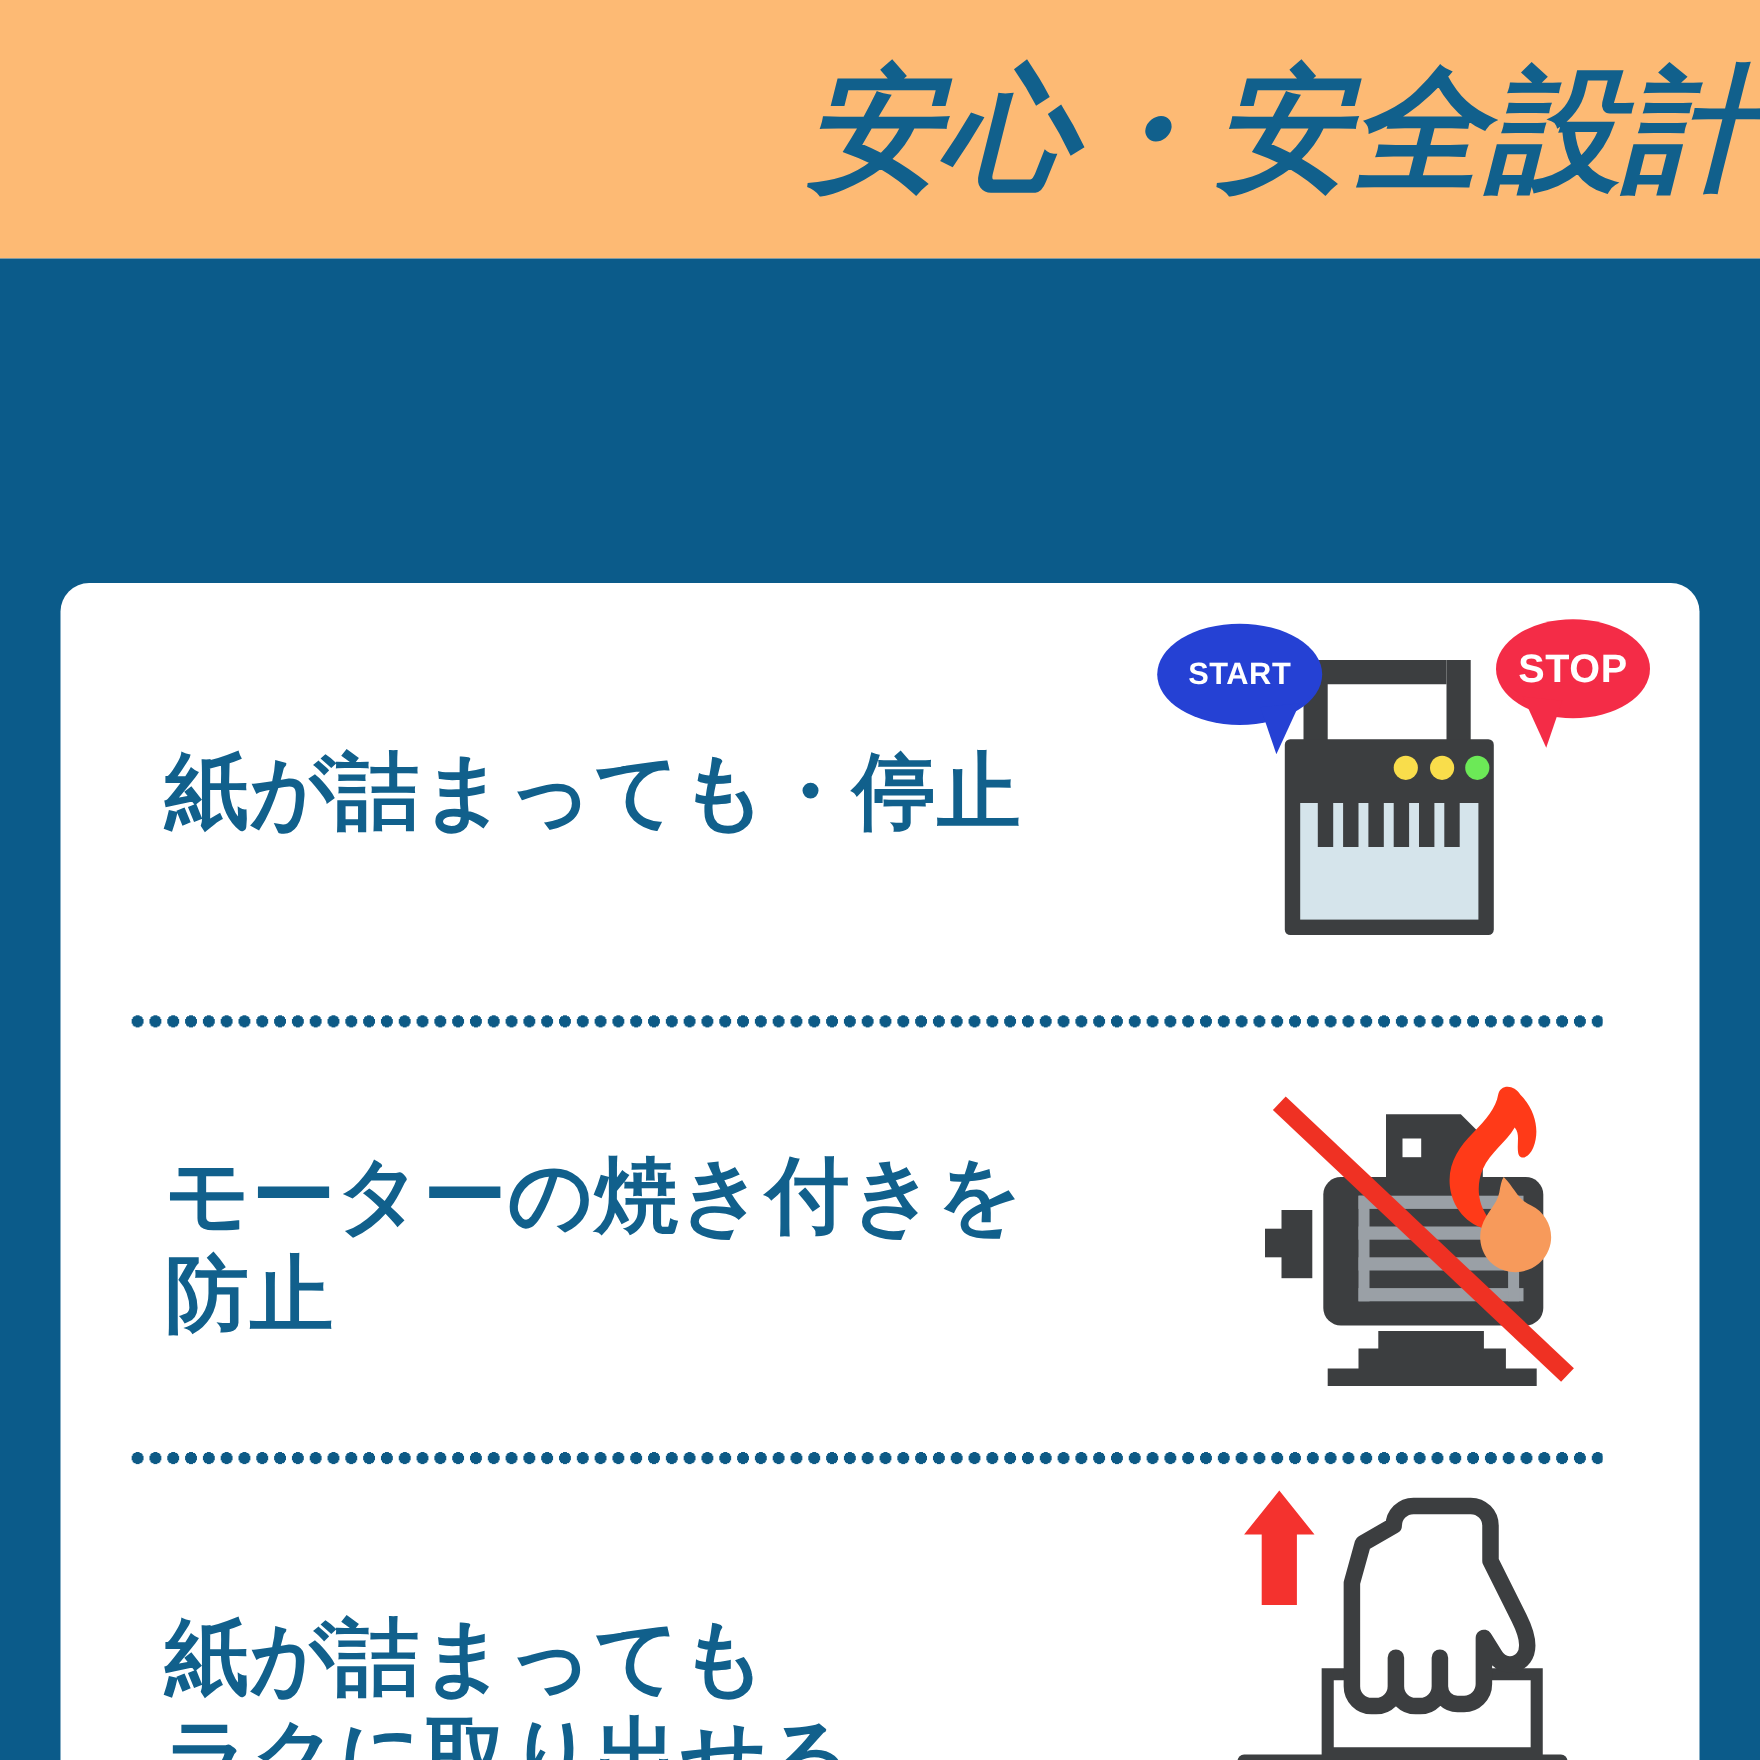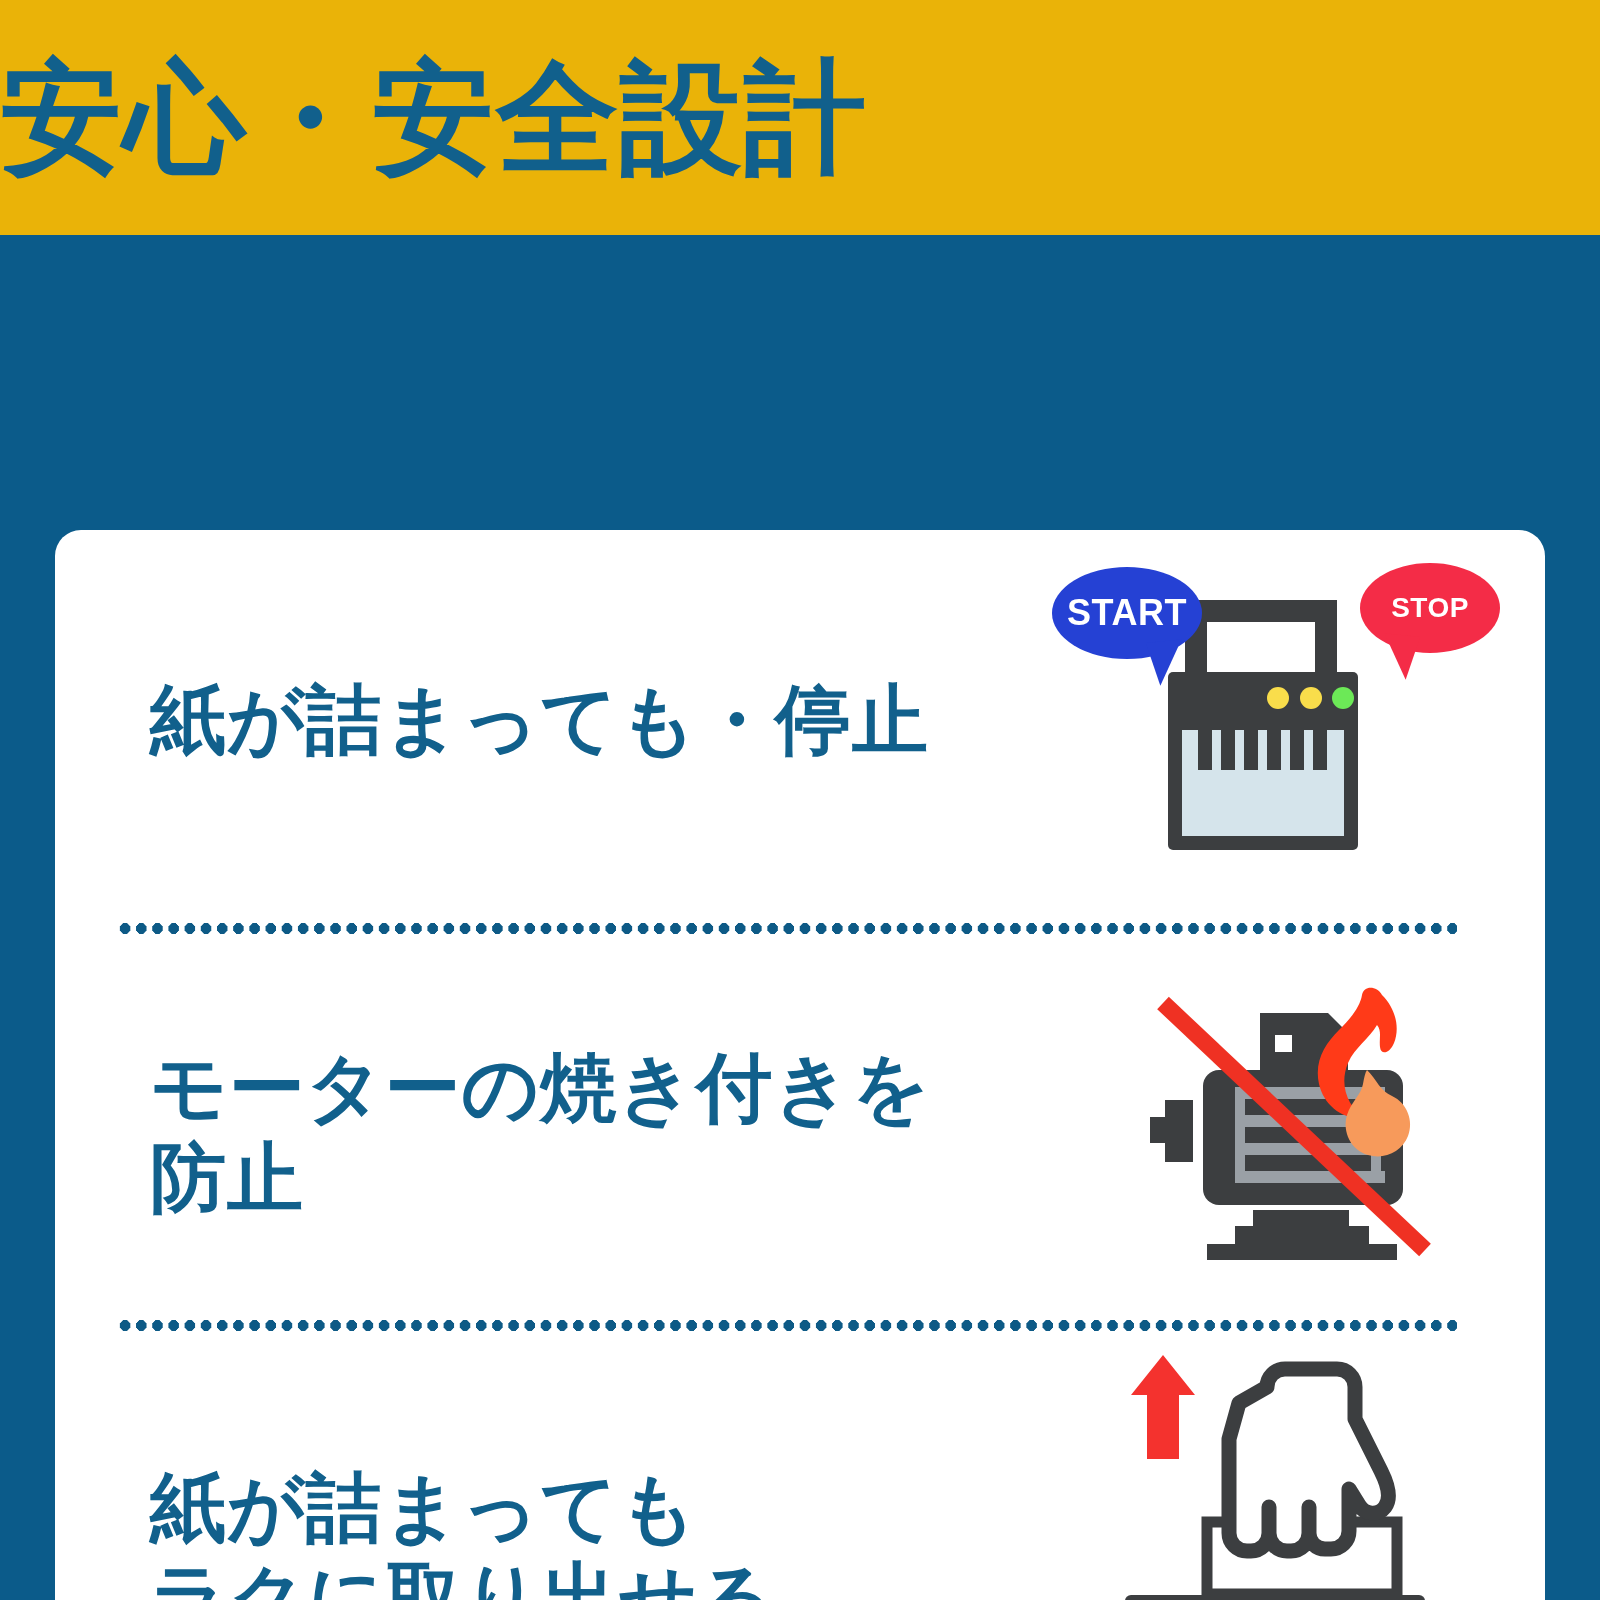--- a/index.html
+++ b/index.html
@@ -20,24 +20,25 @@
     background: #ffffff;
   }
 
   
   .header {
     position: absolute;
     left: 0;
     top: 0;
     width: 1600px;
     height: 235px;
-    background: #eab308;
+    background: #fdba74;
     display: flex;
     align-items: center;
-    justify-content: flex-start;
+    justify-content: flex-end;
+    font-style: italic;
   }
   .header-title {
     font-size: 122px;
     font-weight: 700;
     color: #11608c;
     letter-spacing: 2px;
     line-height: 1;
     white-space: nowrap;
   }
 
@@ -120,39 +121,39 @@
     color: #ffffff;
     font-weight: 700;
     letter-spacing: 0.5px;
   }
   .bubble-start {
     left: 22px;
     top: 12px;
     width: 150px;
     height: 92px;
     background: #2541d4;
-    font-size: 36px;
+    font-size: 28px;
   }
   .bubble-start .tail {
     position: absolute;
     left: 96px;
     top: 74px;
     width: 0; height: 0;
     border-left: 10px solid transparent;
     border-right: 26px solid transparent;
     border-top: 44px solid #2541d4;
     transform: rotate(-6deg);
   }
   .bubble-stop {
     left: 330px;
     top: 8px;
     width: 140px;
     height: 90px;
     background: #f42c47;
-    font-size: 28px;
+    font-size: 36px;
     text-align: center;
   }
   .bubble-stop .tail {
     position: absolute;
     left: 22px;
     top: 72px;
     width: 0; height: 0;
     border-left: 26px solid transparent;
     border-right: 10px solid transparent;
     border-top: 44px solid #f42c47;

